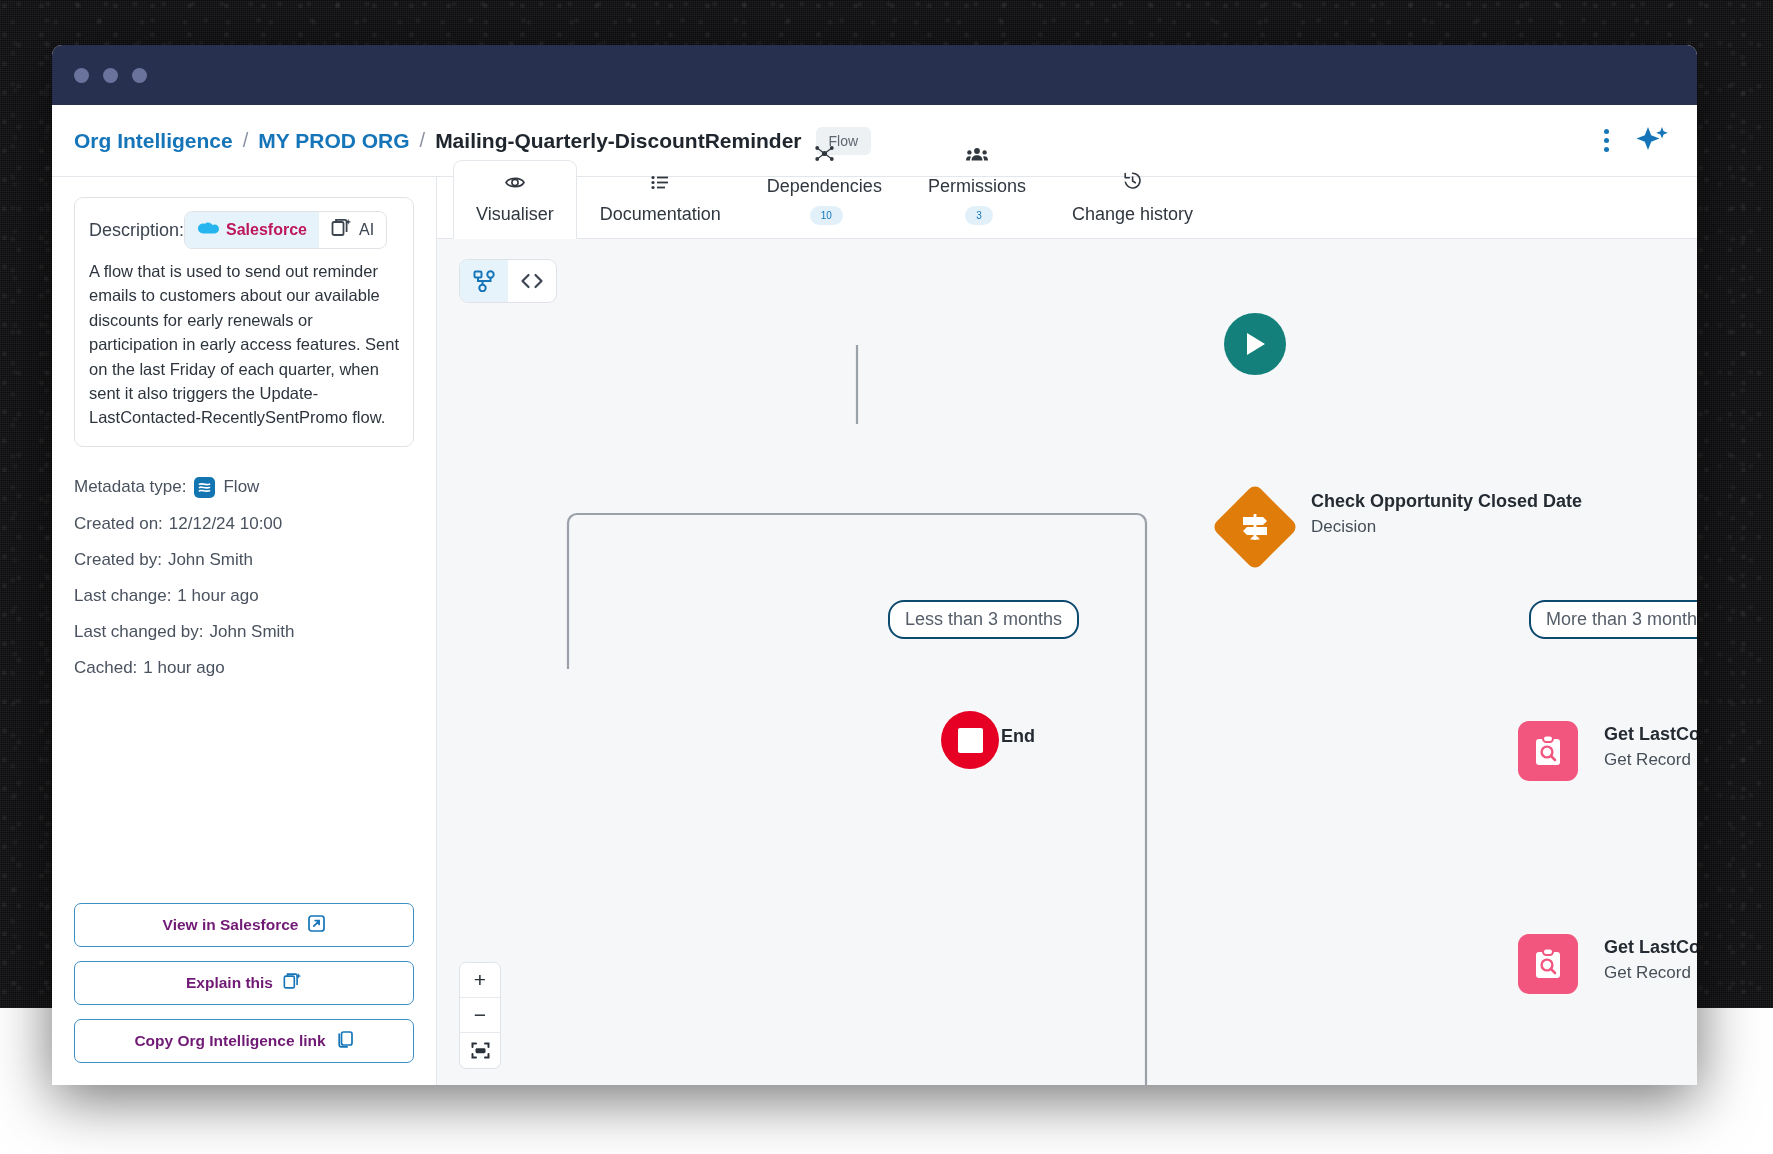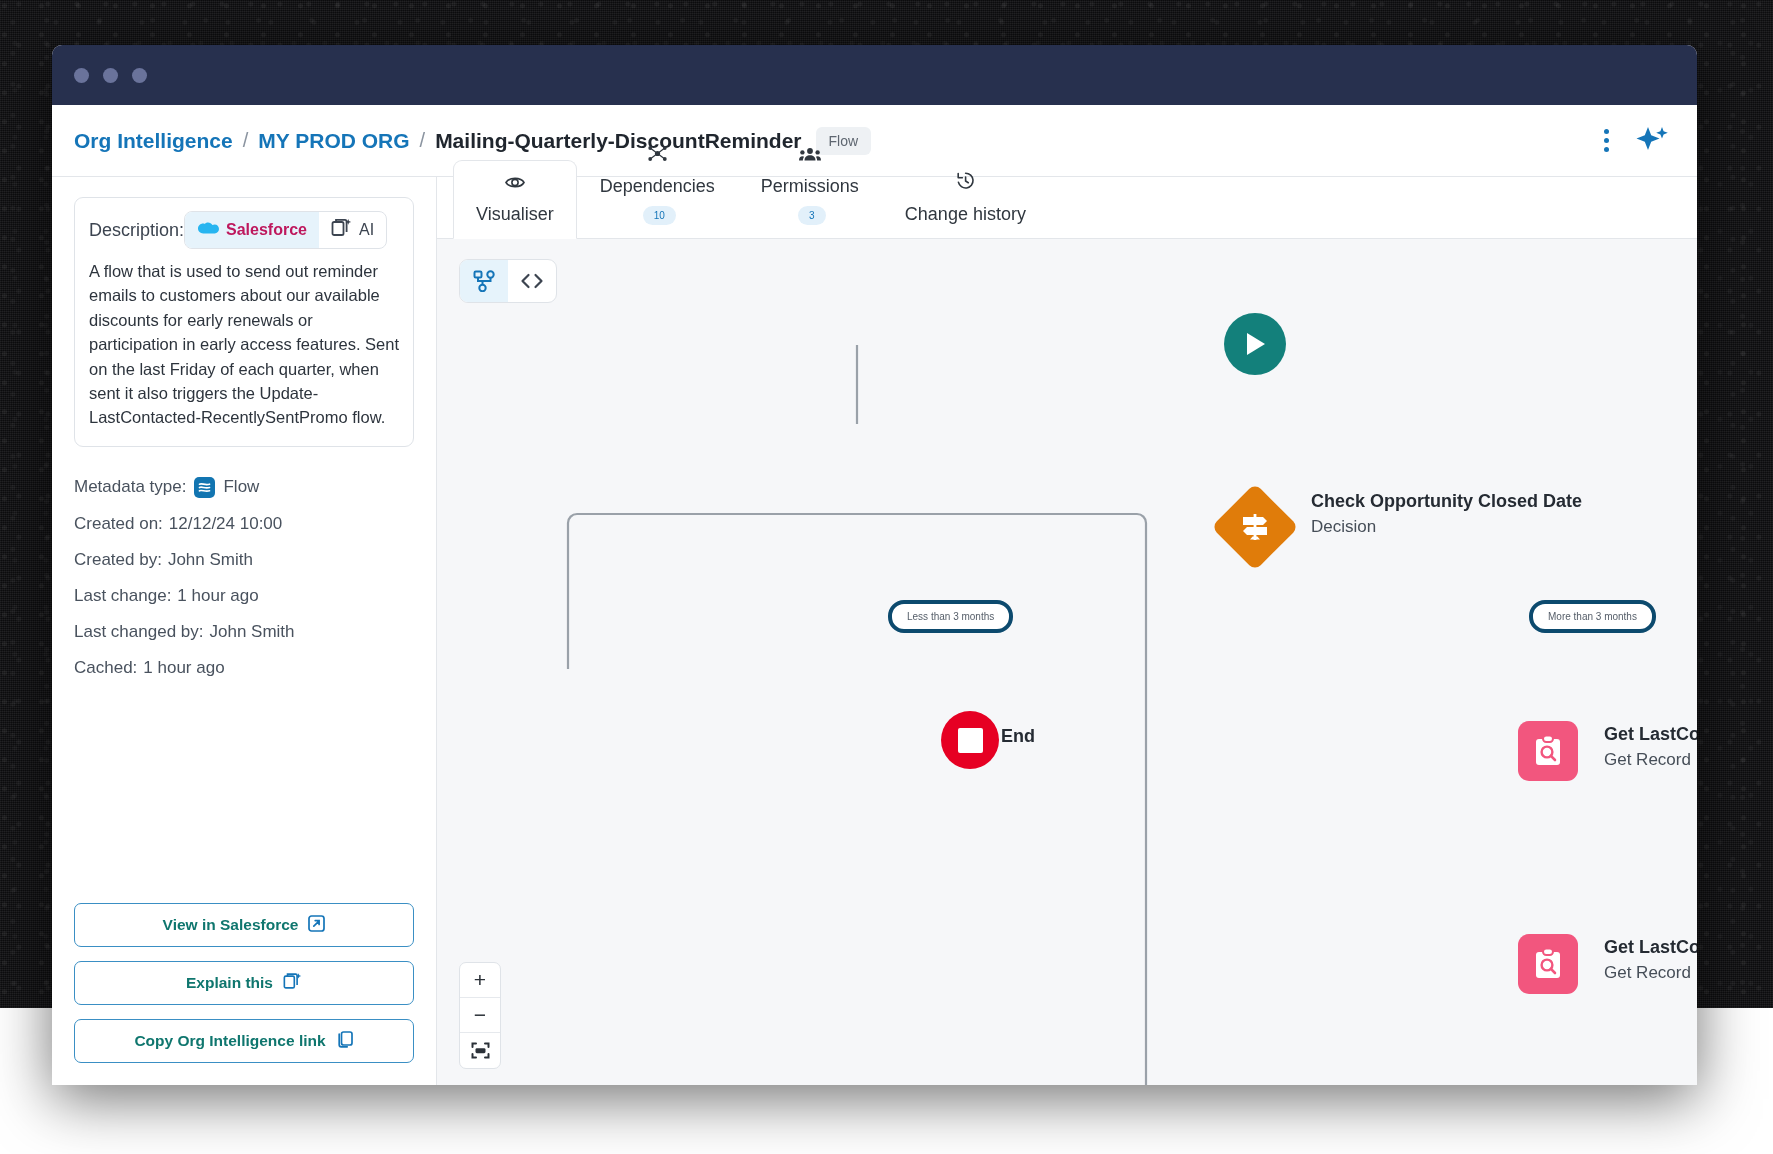--- a/index.html
+++ b/index.html
@@ -111,21 +111,21 @@
   }
   .flow-chip {
     width: 21px; height: 21px; border-radius: 5px; background: #1275b1;
     display: inline-flex; align-items: center; justify-content: center;
     margin: 0 2px;
   }
   .btns { position: absolute; left: 22px; right: 22px; bottom: 22px; }
   .obtn {
     height: 44px; width: 100%;
     border: 1px solid #3a8fc4; border-radius: 7px;
-    background: #fff; color: #0f766e;
+    background: #fff; color: #701a75;
     font-size: 15.5px; font-weight: 700;
     display: flex; align-items: center; justify-content: center; gap: 10px;
     margin-top: 14px; cursor: pointer;
     font-family: "Liberation Sans", sans-serif;
   }
 
   
   .right { flex: 1; display: flex; flex-direction: column; }
   .tabs {
     height: 62px; display: flex; align-items: flex-end;
@@ -190,22 +190,22 @@
     position: absolute; width: 58px; height: 58px; border-radius: 50%;
     background: #e60023; display:flex; align-items:center; justify-content:center;
   }
   .end-sq { width: 25px; height: 25px; background: #fff; border-radius: 2px; }
   .rec-node {
     position: absolute; width: 60px; height: 60px; border-radius: 11px;
     background: #f2567e; display:flex; align-items:center; justify-content:center;
   }
   .pill {
     position: absolute;
-    background: #fff; border: 4px solid #0c4a6e; border-radius: 16px;
-    font-size: 10px; color: #555e69; padding: 7px 15px; white-space: nowrap;
+    background: #fff; border: 2px solid #0c4a6e; border-radius: 16px;
+    font-size: 18px; color: #555e69; padding: 7px 15px; white-space: nowrap;
   }
 </style>
 </head>
 <body>
 
 <div class="page">
   <div class="backdrop"></div>
 
   <div class="window">
 
@@ -344,20 +344,33 @@
             <span>
               <svg width="20" height="15" viewBox="0 0 20 15">
                 <path d="M1 7.5 C4 2 16 2 19 7.5 C16 13 4 13 1 7.5 Z" fill="none" stroke="#30373f" stroke-width="1.6"></path>
                 <circle cx="10" cy="7.5" r="3.1" fill="none" stroke="#30373f" stroke-width="1.6"></circle>
               </svg>
             </span>
             <span>Visualiser</span>
           </div>
           <div class="tab">
             <span>
+              <svg width="18" height="15" viewBox="0 0 18 15">
+                <circle cx="2" cy="2.5" r="1.6" fill="#30373f"></circle>
+                <circle cx="2" cy="7.5" r="1.6" fill="#30373f"></circle>
+                <circle cx="2" cy="12.5" r="1.6" fill="#30373f"></circle>
+                <rect x="6" y="1.6" width="11" height="1.8" fill="#30373f"></rect>
+                <rect x="6" y="6.6" width="11" height="1.8" fill="#30373f"></rect>
+                <rect x="6" y="11.6" width="8" height="1.8" fill="#30373f"></rect>
+              </svg>
+            </span>
+            <span>Documentation</span>
+          </div>
+          <div class="tab">
+            <span>
               <svg width="19" height="17" viewBox="0 0 19 17">
                 <circle cx="9.5" cy="8.5" r="2.6" fill="#30373f"></circle>
                 <circle cx="2.2" cy="3" r="1.9" fill="#30373f"></circle>
                 <circle cx="16.8" cy="3" r="1.9" fill="#30373f"></circle>
                 <circle cx="2.2" cy="14" r="1.9" fill="#30373f"></circle>
                 <circle cx="16.8" cy="14" r="1.9" fill="#30373f"></circle>
                 <path d="M9.5 8.5 L2.2 3 M9.5 8.5 L16.8 3 M9.5 8.5 L2.2 14 M9.5 8.5 L16.8 14" stroke="#30373f" stroke-width="1.2"></path>
               </svg>
             </span>
             <span>Dependencies</span>

